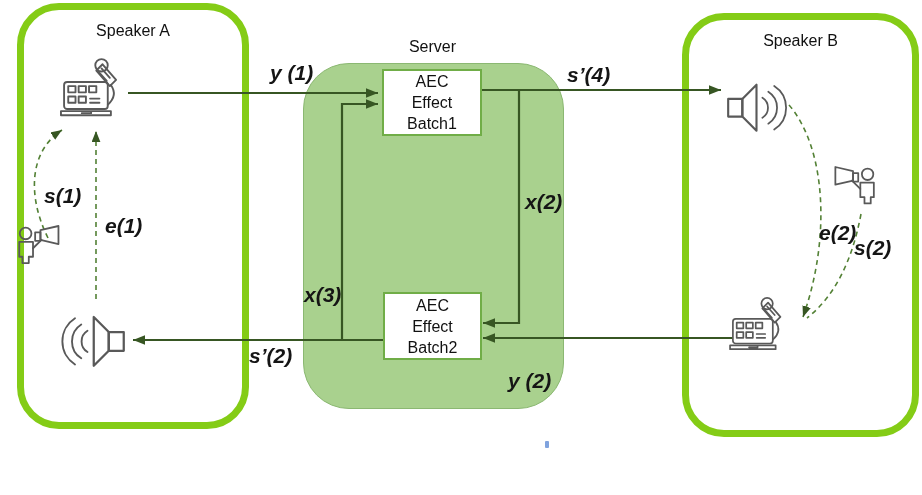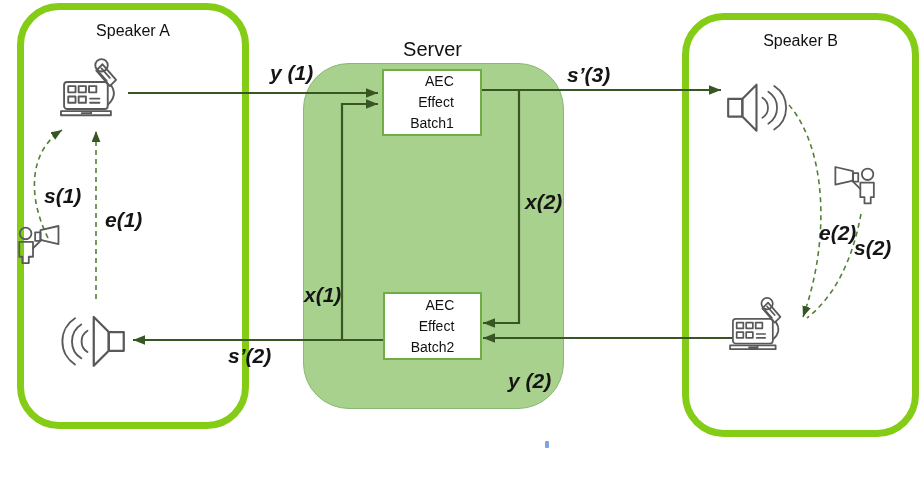--- a/index.html
+++ b/index.html
@@ -13,26 +13,26 @@
   .room-title{
     position:absolute;width:100%;text-align:center;top:12px;left:0;
     font-size:16px;color:#111;
   }
   #server-fill{
     position:absolute;left:303px;top:63px;width:259px;height:344px;
     background:#a9d18e;border:1px solid #8bb872;border-radius:46px;
   }
   #server-title{
     position:absolute;left:303px;top:38px;width:259px;text-align:center;
-    font-size:20px;color:#111;
+    font-size:16px;color:#111;
   }
   .batch-box{
     position:absolute;background:#ffffff;border:2.5px solid #70ad47;
-    display:flex;align-items:center;justify-content:center;text-align:right;
-    font-size:14px;line-height:21px;white-space:pre-line;color:#111;
+    display:flex;align-items:center;justify-content:center;text-align:center;
+    font-size:16px;line-height:21px;white-space:pre-line;color:#111;
   }
   #batch1{left:382px;top:69px;width:96px;height:63px;}
   #batch2{left:383px;top:292px;width:95px;height:64px;}
   .sig{
     position:absolute;font-style:italic;font-weight:700;font-size:21px;color:#151515;
     white-space:nowrap;
   }
   #svg-layer{position:absolute;left:0;top:0;width:922px;height:495px;}
   #artifact-dot{
     position:absolute;left:545px;top:441px;width:4px;height:7px;
@@ -148,24 +148,24 @@
   </svg>
 
   <div id="batch1" class="batch-box">AEC
 Effect
 Batch1</div>
   <div id="batch2" class="batch-box">AEC
 Effect
 Batch2</div>
 
   <div class="sig" style="left:270px;top:61px;">y (1)</div>
-  <div class="sig" style="left:567px;top:63px;">s’(3)</div>
+  <div class="sig" style="left:567px;top:63px;">s’(4)</div>
   <div class="sig" style="left:525px;top:146px;margin-top:44px;">x(2)</div>
-  <div class="sig" style="left:304px;top:283px;">x(1)</div>
-  <div class="sig" style="left:228px;top:344px;">s’(2)</div>
+  <div class="sig" style="left:304px;top:283px;">x(3)</div>
+  <div class="sig" style="left:249px;top:344px;">s’(2)</div>
   <div class="sig" style="left:508px;top:369px;">y (2)</div>
   <div class="sig" style="left:44px;top:184px;">s(1)</div>
-  <div class="sig" style="left:105px;top:208px;">e(1)</div>
+  <div class="sig" style="left:105px;top:214px;">e(1)</div>
   <div class="sig" style="left:771px;top:221px;margin-left:48px;">e(2)</div>
   <div class="sig" style="left:854px;top:236px;">s(2)</div>
 
   <div id="artifact-dot"></div>
 </div>
 
 </body></html>

